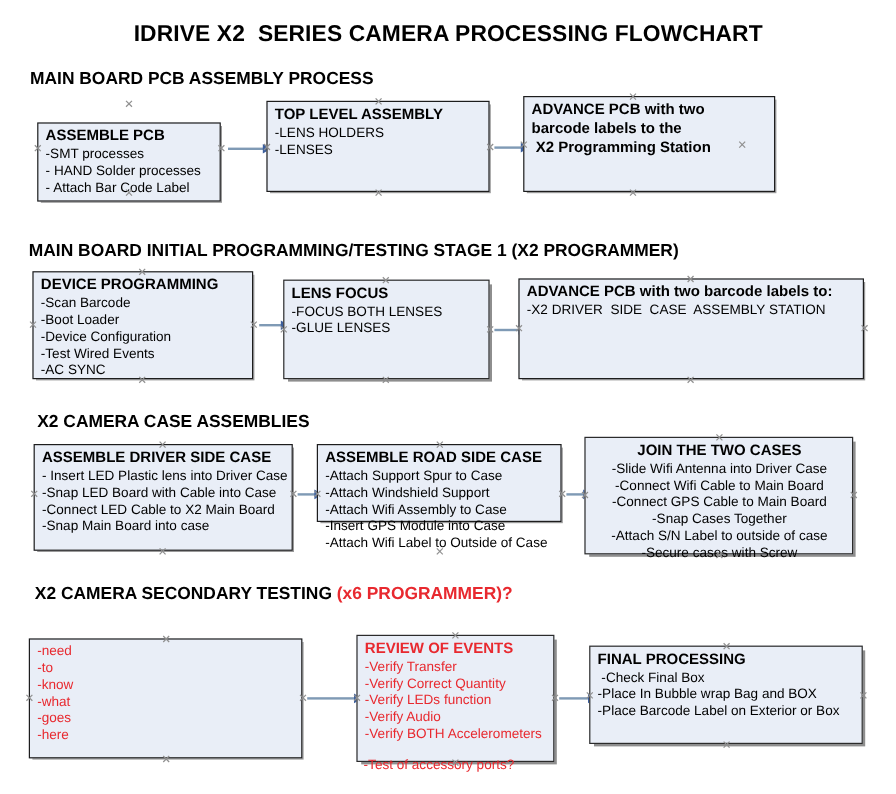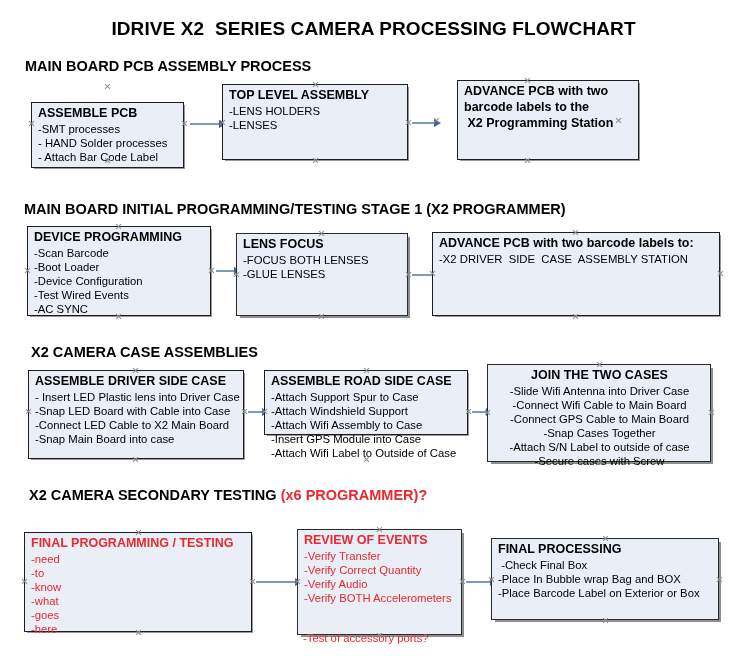--- a/index.html
+++ b/index.html
@@ -154,21 +154,21 @@
   </div>
   <div class="handle" style="left:312px; top:81px;"></div>
   <div class="handle" style="left:312px; top:157px;"></div>
   <div class="handle" style="left:219px; top:119px;"></div>
   <div class="handle" style="left:405px; top:119px;"></div>
 
   <div class="conn" style="left:412px; top:122px; width:28px;">
     <span class="arrow"></span>
   </div>
 
-  <div class="node" style="left:436px; top:80px; width:182px; height:80px;margin-left:21px;">
+  <div class="node" style="left:436px; top:80px; width:210px; height:80px;">
     <div class="node-title">ADVANCE PCB with two</div>
     <div class="node-title">barcode labels to the</div>
     <div class="node-title"> X2 Programming Station</div>
   </div>
   <div class="handle" style="left:524px; top:77px;"></div>
   <div class="handle" style="left:524px; top:157px;"></div>
   <div class="handle" style="left:433px; top:117px;"></div>
   <div class="handle" style="left:615px; top:117px;"></div>
 
   <div class="section-head" style="left:24px; top:201px;"><span>MAIN BOARD INITIAL PROGRAMMING/TESTING STAGE 1 (X2 PROGRAMMER)</span></div>
@@ -258,41 +258,41 @@
     <div class="node-line">-Secure cases with Screw</div>
   </div>
   <div class="handle" style="left:596px; top:361px;"></div>
   <div class="handle" style="left:596px; top:459px;"></div>
   <div class="handle" style="left:484px; top:409px;"></div>
   <div class="handle" style="left:708px; top:409px;"></div>
 
   <div class="section-head" style="left:29px; top:487px;"><span>X2 CAMERA SECONDARY TESTING </span><span class="accent">(x6 PROGRAMMER)?</span></div>
 
   <div class="node red" style="left:24px; top:532px; width:228px; height:100px;">
-    <div class="node-title">FINAL PROGRAMMING / TESTING</div>
     <div class="node-line">-need</div>
     <div class="node-line">-to</div>
     <div class="node-line">-know</div>
     <div class="node-line">-what</div>
     <div class="node-line">-goes</div>
     <div class="node-line">-here</div>
   </div>
   <div class="handle" style="left:135px; top:529px;"></div>
   <div class="handle" style="left:135px; top:629px;"></div>
   <div class="handle" style="left:21px; top:578px;"></div>
   <div class="handle" style="left:249px; top:578px;"></div>
 
   <div class="conn" style="left:256px; top:581px; width:45px;">
     <span class="arrow"></span>
   </div>
 
   <div class="node thick red" style="left:297px; top:529px; width:165px; height:106px;">
     <div class="node-title">REVIEW OF EVENTS</div>
     <div class="node-line">-Verify Transfer</div>
     <div class="node-line">-Verify Correct Quantity</div>
+    <div class="node-line">-Verify LEDs function</div>
     <div class="node-line">-Verify Audio</div>
     <div class="node-line">-Verify BOTH Accelerometers</div>
   </div>
   <div class="overflow-line" style="left:303px; top:631px;">-Test of accessory ports?</div>
   <div class="handle" style="left:376px; top:526px;"></div>
   <div class="handle" style="left:376px; top:632px;"></div>
   <div class="handle" style="left:294px; top:578px;"></div>
   <div class="handle" style="left:459px; top:578px;"></div>
 
   <div class="conn" style="left:466px; top:581px; width:30px;">

